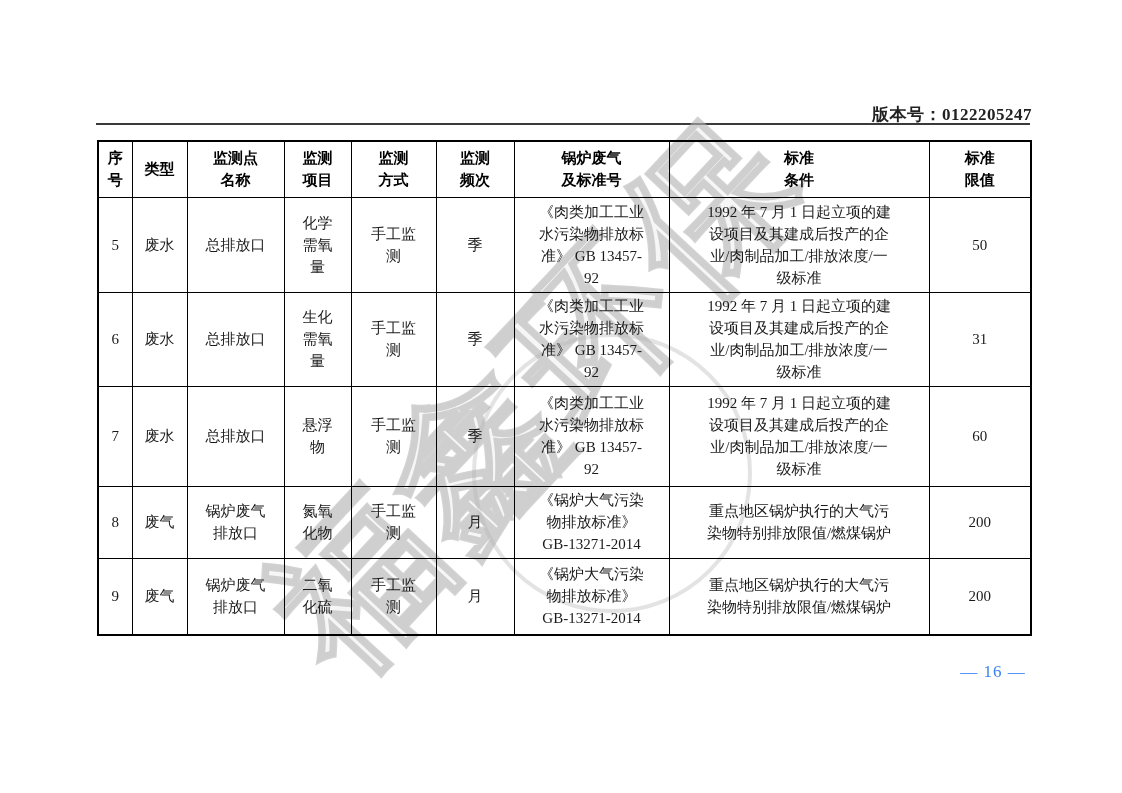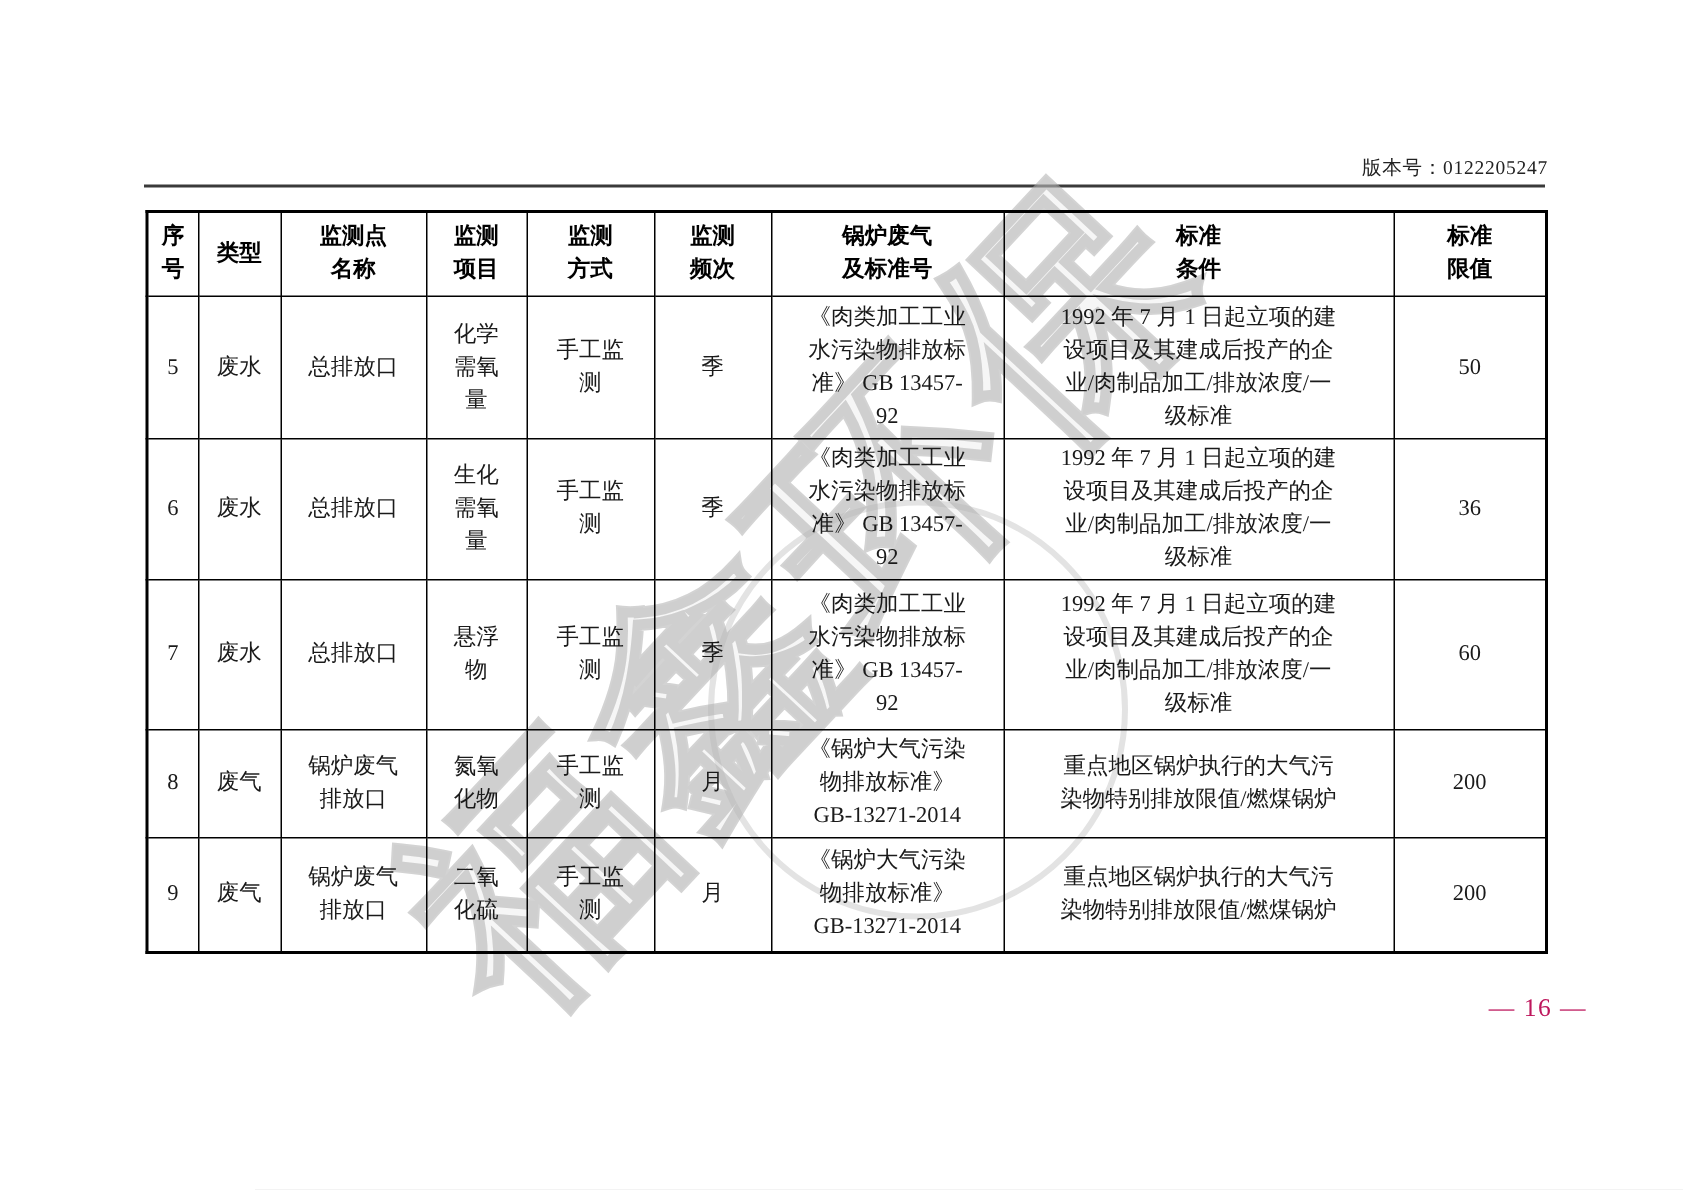--- a/index.html
+++ b/index.html
@@ -8,23 +8,24 @@
     width:1122px; height:793px;
     margin:0 auto;
     background:#ffffff;
     font-family:"Liberation Serif","DejaVu Serif",serif;
     color:#1a1a1a;
     overflow:hidden;
   }
   .version-label {
     position:absolute;
     top:103px; right:90px;
-    font-size:13px;
+    font-size:17px;
     letter-spacing:0.5px;
     color:#222;
+    font-weight:bold;
   }
   .header-rule {
     position:absolute;
     left:96px; top:123px;
     width:934px; height:2px;
     background:#3a3a3a;
   }
   
   .watermark-text {
     position:absolute;
@@ -75,26 +76,26 @@
     color:#000;
   }
   tr.h-head  { height:56px; }
   tr.h-r5    { height:95px; }
   tr.h-r6    { height:94px; }
   tr.h-r7    { height:100px; }
   tr.h-r8    { height:72px; }
   tr.h-r9    { height:77px; }
   .page-number {
     position:absolute;
-    top:662px; left:968px;
+    top:662px; left:948px;
     width:90px;
-    text-align:right;
+    text-align:center;
     font-size:17px;
     letter-spacing:1px;
-    color:#be185d;
+    color:#3b82f6;
   }
 </style>
 </head>
 <body>
 
 <div class="page">
 
   <div class="version-label">版本号：0122205247</div>
   <div class="header-rule"></div>
 
@@ -166,21 +167,21 @@
 测</td>
         <td>季</td>
         <td>《肉类加工工业
 水污染物排放标
 准》 GB 13457-
 92</td>
         <td>1992 年 7 月 1 日起立项的建
 设项目及其建成后投产的企
 业/肉制品加工/排放浓度/一
 级标准</td>
-        <td>36</td>
+        <td>31</td>
       </tr>
       <tr class="h-r7">
         <td>7</td>
         <td>废水</td>
         <td>总排放口</td>
         <td>悬浮
 物</td>
         <td>手工监
 测</td>
         <td>季</td>

